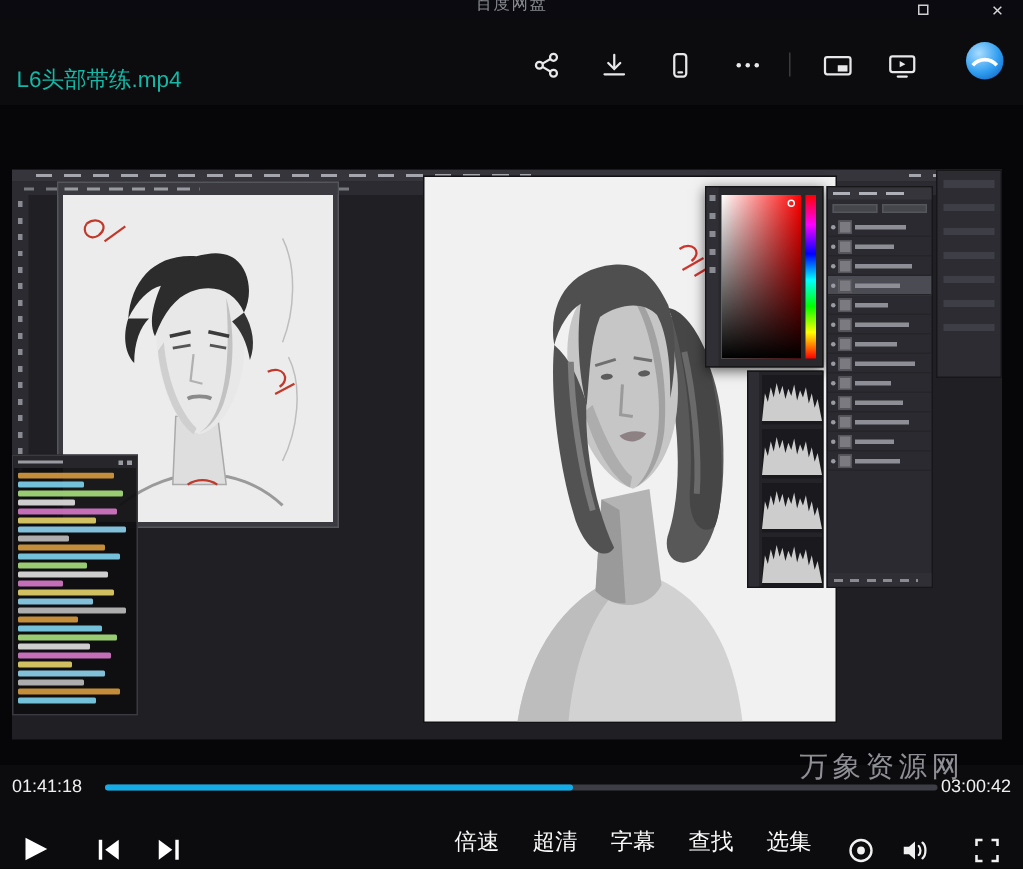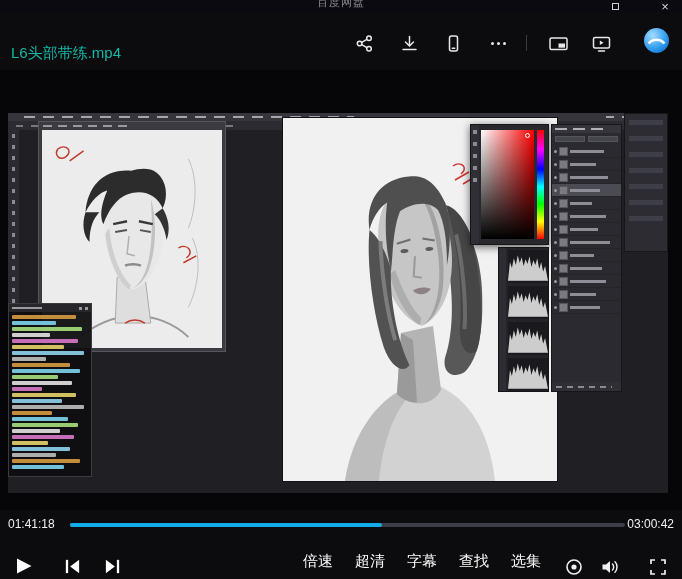--- a/index.html
+++ b/index.html
@@ -382,20 +382,21 @@
             <div class="chat-line" style="width: 36px; background: rgb(230, 212, 106);"></div>
             <div class="chat-line" style="width: 58px; background: rgb(143, 212, 239);"></div>
             <div class="chat-line" style="width: 44px; background: rgb(191, 191, 191);"></div>
             <div class="chat-line" style="width: 68px; background: rgb(216, 155, 63);"></div>
             <div class="chat-line" style="width: 52px; background: rgb(127, 212, 239);"></div>
           </div>
       </div>
     </div>
   </div>
 
+  <div class="wm-site">万象资源网</div>
 
   <span class="time time-cur">01:41:18</span>
   <div class="progress-track">
     <div class="progress-fill" style="width: 56.2%; background: rgb(18, 173, 232);"></div>
   </div>
   <span class="time time-dur">03:00:42</span>
 
   <span class="ctrl ctrl-play">
     <svg width="20" height="20" viewBox="0 0 20 20">
         <polygon points="3,2.5 17.5,10 3,17.5" fill="#fff"></polygon>

